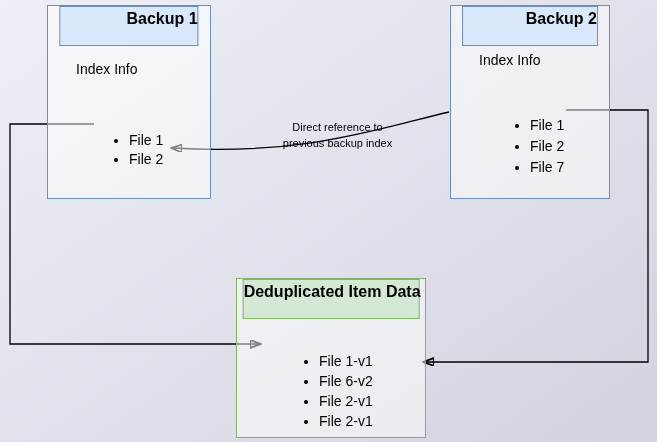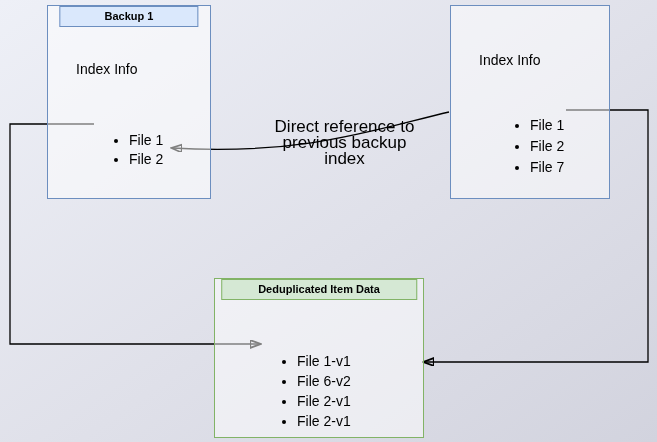--- a/index.html
+++ b/index.html
@@ -26,34 +26,34 @@
     stroke-width: 1.3;
   }
   .box {
     position: absolute;
     box-sizing: border-box;
     border: 1px solid var(--blue-border, #6c8ebf);
     background: rgba(255, 255, 255, 0.5);
   }
   #backup1 { left: 47px;  top: 5px;   width: 164px; height: 194px; }
   #backup2 { left: 450px; top: 5px;   width: 160px; height: 194px; }
-  #dedup   { left: 214px; top: 278px; width: 210px; height: 160px; border-color: var(--green-border, #82b366); }
+  #dedup   { left: 236px; top: 278px; width: 190px; height: 160px; border-color: var(--green-border, #82b366); }
   .box-title {
     position: absolute;
     top: 0;
     left: 50%;
     transform: translateX(-50%);
     width: 86%;
     box-sizing: border-box;
     border: 1px solid var(--blue-border, #6c8ebf);
     background: var(--blue-fill, #dae8fc);
-    font-size: 11px;
+    font-size: 16px;
     font-weight: bold;
-    text-align: center;
-    padding: 3px 0 4px;
+    text-align: right;
+    padding: 3px 0 17px;
     white-space: nowrap;
   }
   #dedup .box-title {
     width: 94%;
     border-color: var(--green-border, #82b366);
     background: var(--green-fill, #d5e8d4);
   }
   .box-header {
     position: absolute;
     font-size: 14px;
@@ -68,25 +68,25 @@
     list-style: disc;
   }
   #backup1 .file-list { left: 48px; top: 109px; }
   #backup1 .file-list li { line-height: 19px; }
   #backup2 .file-list { left: 46px; top: 93px; }
   #backup2 .file-list li { line-height: 21px; }
   #dedup .file-list { left: 49px; top: 56px; }
   #dedup .file-list li { line-height: 20px; }
   .annotation {
     position: absolute;
-    left: 262px;
+    left: 255px;
     top: 119px;
     width: 165px;
     text-align: center;
-    font-size: 17px;
+    font-size: 11px;
     line-height: 16px;
     white-space: pre-line;
   }
 </style>
 </head>
 <body>
 
 <div class="canvas">
 
   <svg class="arrow-layer" width="657" height="442" viewBox="0 0 657 442" xmlns="http://www.w3.org/2000/svg">
@@ -103,20 +103,21 @@
   <div class="box" id="backup1">
     <div class="box-title">Backup 1</div>
     <div class="box-header">Index Info</div>
     <ul class="file-list">
       <li>File 1</li>
       <li>File 2</li>
     </ul>
   </div>
 
   <div class="box" id="backup2">
+    <div class="box-title">Backup 2</div>
     <div class="box-header">Index Info</div>
     <ul class="file-list">
       <li>File 1</li>
       <li>File 2</li>
       <li>File 7</li>
     </ul>
   </div>
 
   <div class="box" id="dedup">
     <div class="box-title">Deduplicated Item Data</div>

